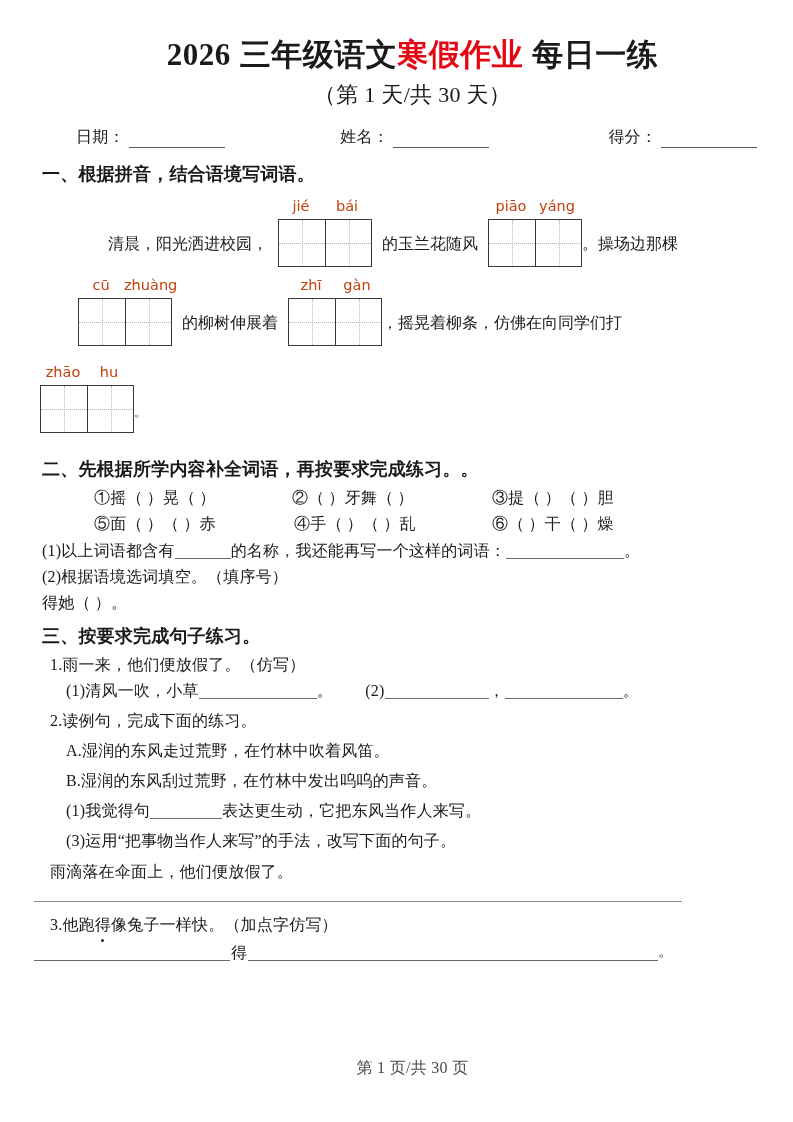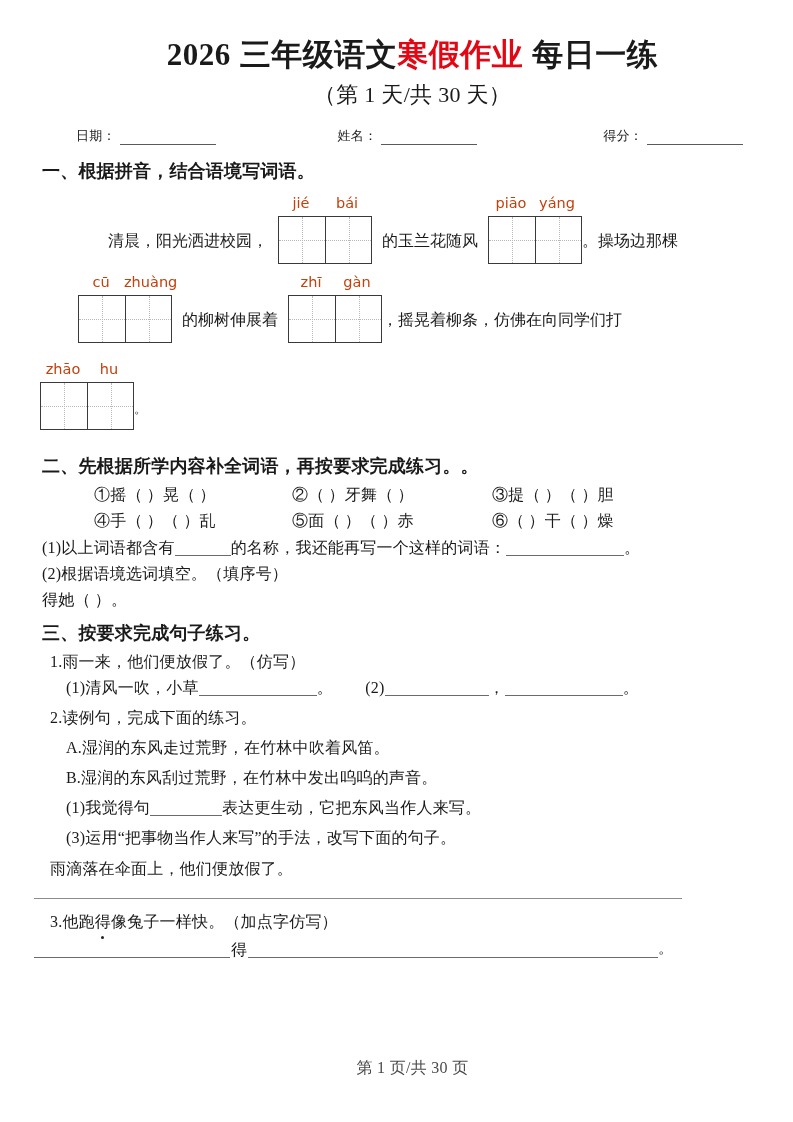--- a/index.html
+++ b/index.html
@@ -48,21 +48,21 @@
 
   
   .inforow {
     margin: 18px 0 0 0;
     padding: 0 52px 0 60px;
     display: flex;
     font-size: 16px;
     letter-spacing: 0.2px;
   }
   .info-cell { display: flex; align-items: flex-end; white-space: nowrap; }
-  .info-cell .lbl { font-size: 13px; }
+  .info-cell .lbl { font-size: 16px; }
   .ul-blank {
     display: inline-block;
     border-bottom: 1.4px solid #5a5a5a;
     height: 15px;
     margin-left: 4px;
   }
   .gap-a { width: 122px; }
   .gap-b { width: 126px; }
 
   
@@ -283,22 +283,22 @@
   </div>
 
   <div class="sec-head" style="margin-top:24px;">二、先根据所学内容补全词语，再按要求完成练习。。</div>
 
   <div class="line pl-ind3" style="margin-top:4px; display:flex;">
     <span style="width:198px">①摇（      ）晃（      ）</span>
     <span style="width:200px">②（      ）牙舞（      ）</span>
     <span>③提（      ）（      ）胆</span>
   </div>
   <div class="line pl-ind3" style="display:flex;">
+    <span style="width:200px">⑤面（      ）（      ）赤</span>
     <span style="width:198px">④手（      ）（      ）乱</span>
-    <span style="width:200px">⑤面（      ）（      ）赤</span>
     <span>⑥（      ）干（      ）燥</span>
   </div>
 
   <div class="line pl-ind1" style="margin-top:2px;">
     <span>(1)以上词语都含有</span><span class="bl" style="width:56px"></span><span>的名称，我还能再写一个这样的词语：</span><span class="bl" style="width:118px"></span><span>。</span>
   </div>
 
   <div class="line pl-ind1">(2)根据语境选词填空。（填序号）</div>
   <div class="line pl-ind1">得她（      ）。</div>
 

